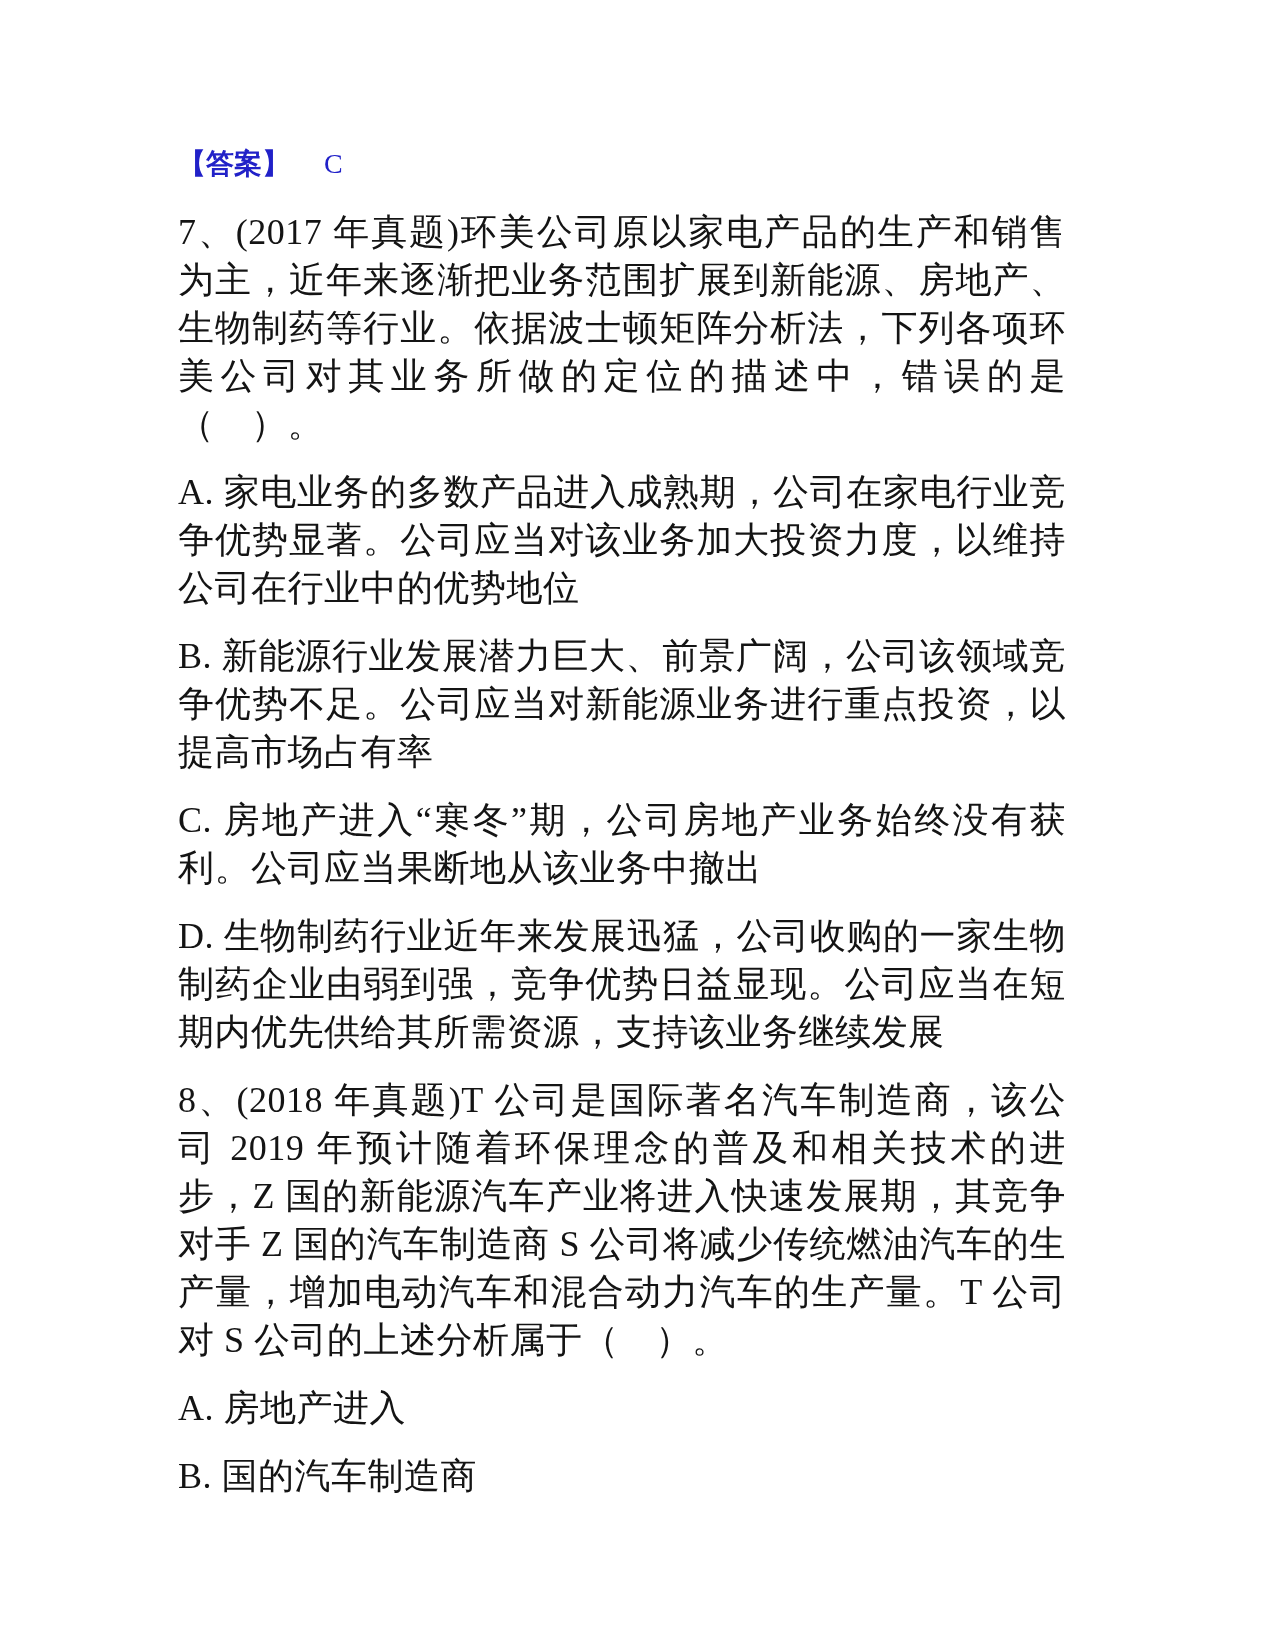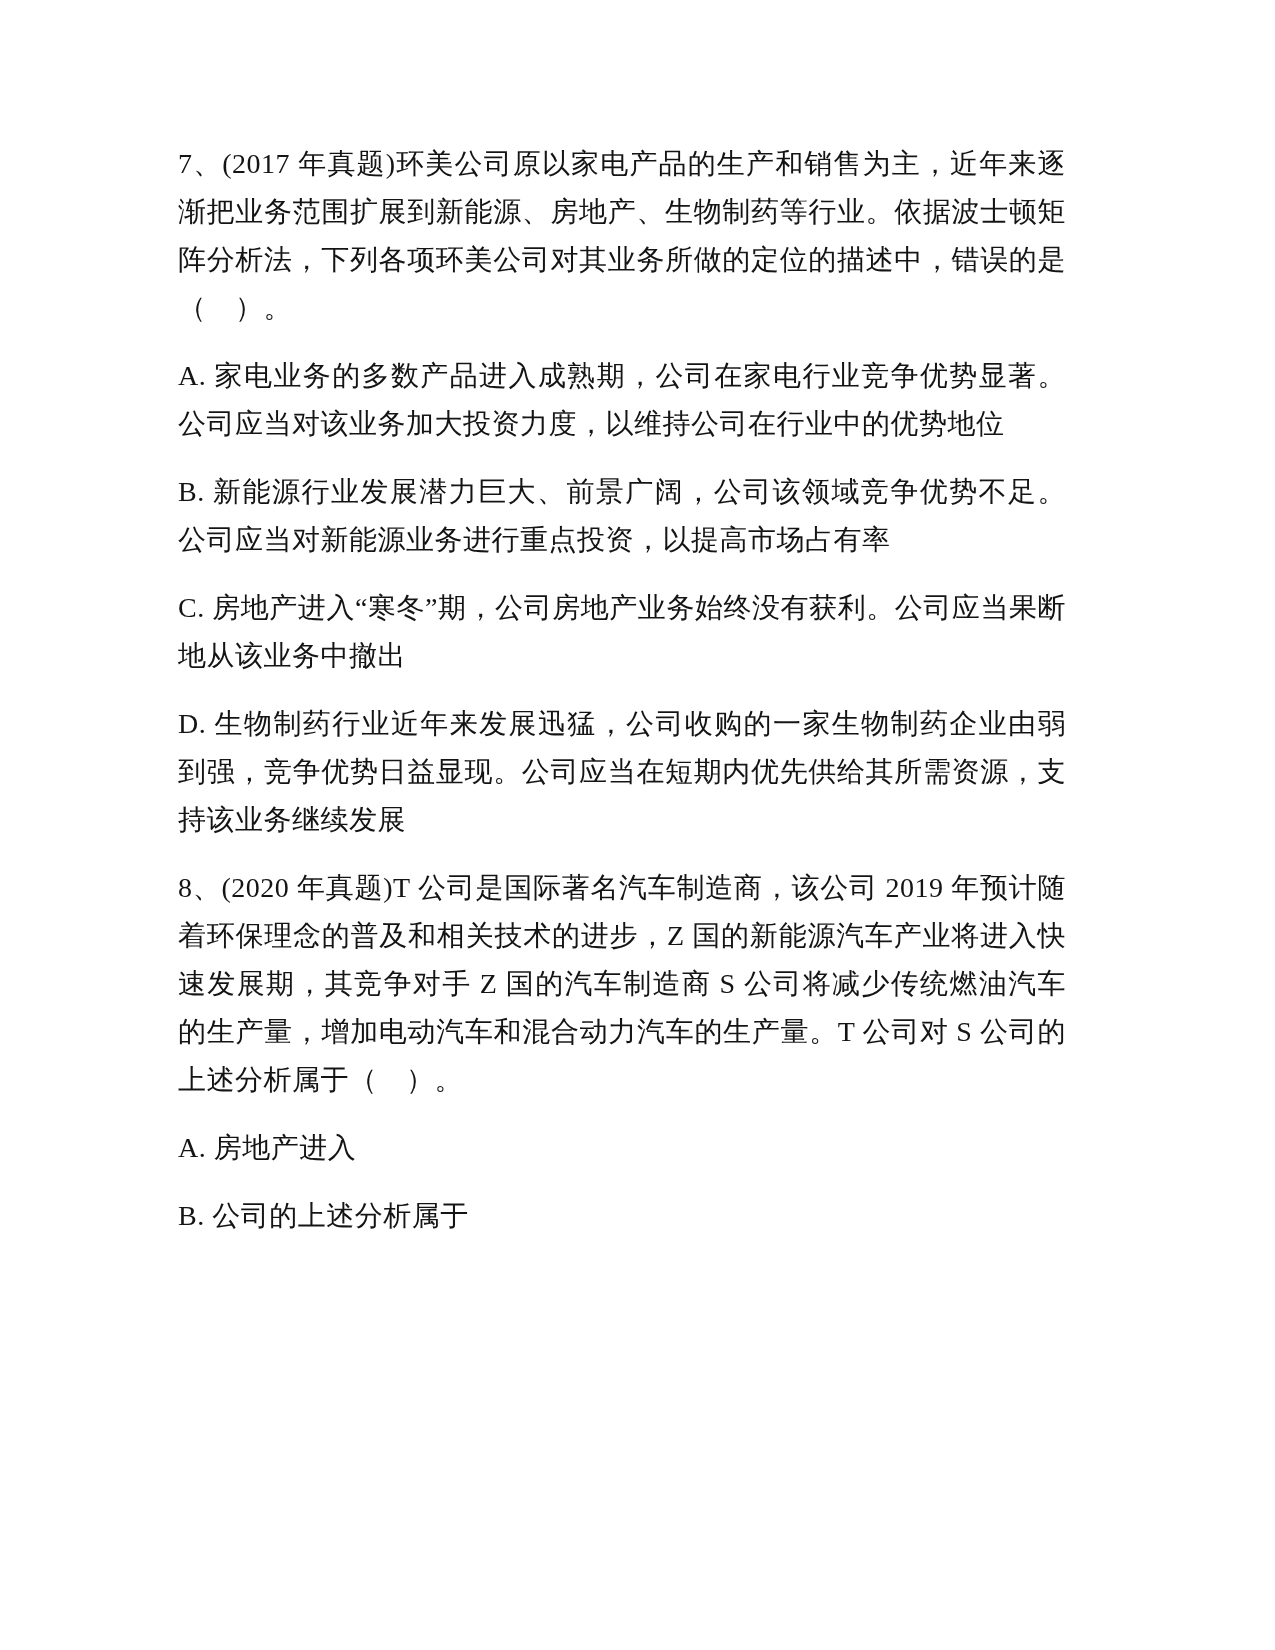--- a/index.html
+++ b/index.html
@@ -13,21 +13,21 @@
   }
   .page {
     box-sizing: border-box;
     width: 1275px;
     height: 1650px;
     padding: 140px 209px 0 178px;
     background: #ffffff;
   }
   .para {
     margin: 0 0 20px 0;
-    font-size: 28px;
+    font-size: 36px;
     line-height: 48px;
     color: #141414;
     text-align: justify;
     text-align-last: left;
     letter-spacing: 0.5px;
   }
   .answer-row {
     margin: 0 0 20px 0;
     font-size: 28px;
     line-height: 48px;
@@ -41,27 +41,30 @@
   }
   .answer-value {
     margin-left: 34px;
   }
 </style>
 </head>
 <body>
 
 <div class="page">
 
+  <div class="answer-row" style="color:#2121c8;">
+    <span class="answer-label">【答案】</span><span class="answer-value">C</span>
+  </div>
 
   <p class="para">7、(2017 年真题)环美公司原以家电产品的生产和销售为主，近年来逐渐把业务范围扩展到新能源、房地产、生物制药等行业。依据波士顿矩阵分析法，下列各项环美公司对其业务所做的定位的描述中，错误的是（　）。</p>
 
   <p class="para">A. 家电业务的多数产品进入成熟期，公司在家电行业竞争优势显著。公司应当对该业务加大投资力度，以维持公司在行业中的优势地位</p>
   <p class="para">B. 新能源行业发展潜力巨大、前景广阔，公司该领域竞争优势不足。公司应当对新能源业务进行重点投资，以提高市场占有率</p>
   <p class="para">C. 房地产进入“寒冬”期，公司房地产业务始终没有获利。公司应当果断地从该业务中撤出</p>
   <p class="para">D. 生物制药行业近年来发展迅猛，公司收购的一家生物制药企业由弱到强，竞争优势日益显现。公司应当在短期内优先供给其所需资源，支持该业务继续发展</p>
 
 
-  <p class="para">8、(2020 年真题)T 公司是国际著名汽车制造商，该公司 2019 年预计随着环保理念的普及和相关技术的进步，Z 国的新能源汽车产业将进入快速发展期，其竞争对手 Z 国的汽车制造商 S 公司将减少传统燃油汽车的生产量，增加电动汽车和混合动力汽车的生产量。T 公司对 S 公司的上述分析属于（　）。</p>
+  <p class="para">8、(2018 年真题)T 公司是国际著名汽车制造商，该公司 2019 年预计随着环保理念的普及和相关技术的进步，Z 国的新能源汽车产业将进入快速发展期，其竞争对手 Z 国的汽车制造商 S 公司将减少传统燃油汽车的生产量，增加电动汽车和混合动力汽车的生产量。T 公司对 S 公司的上述分析属于（　）。</p>
 
   <p class="para">A. 房地产进入</p>
-  <p class="para">B. 公司的上述分析属于</p>
+  <p class="para">B. 国的汽车制造商</p>
 
 </div>
 
 </body></html>

